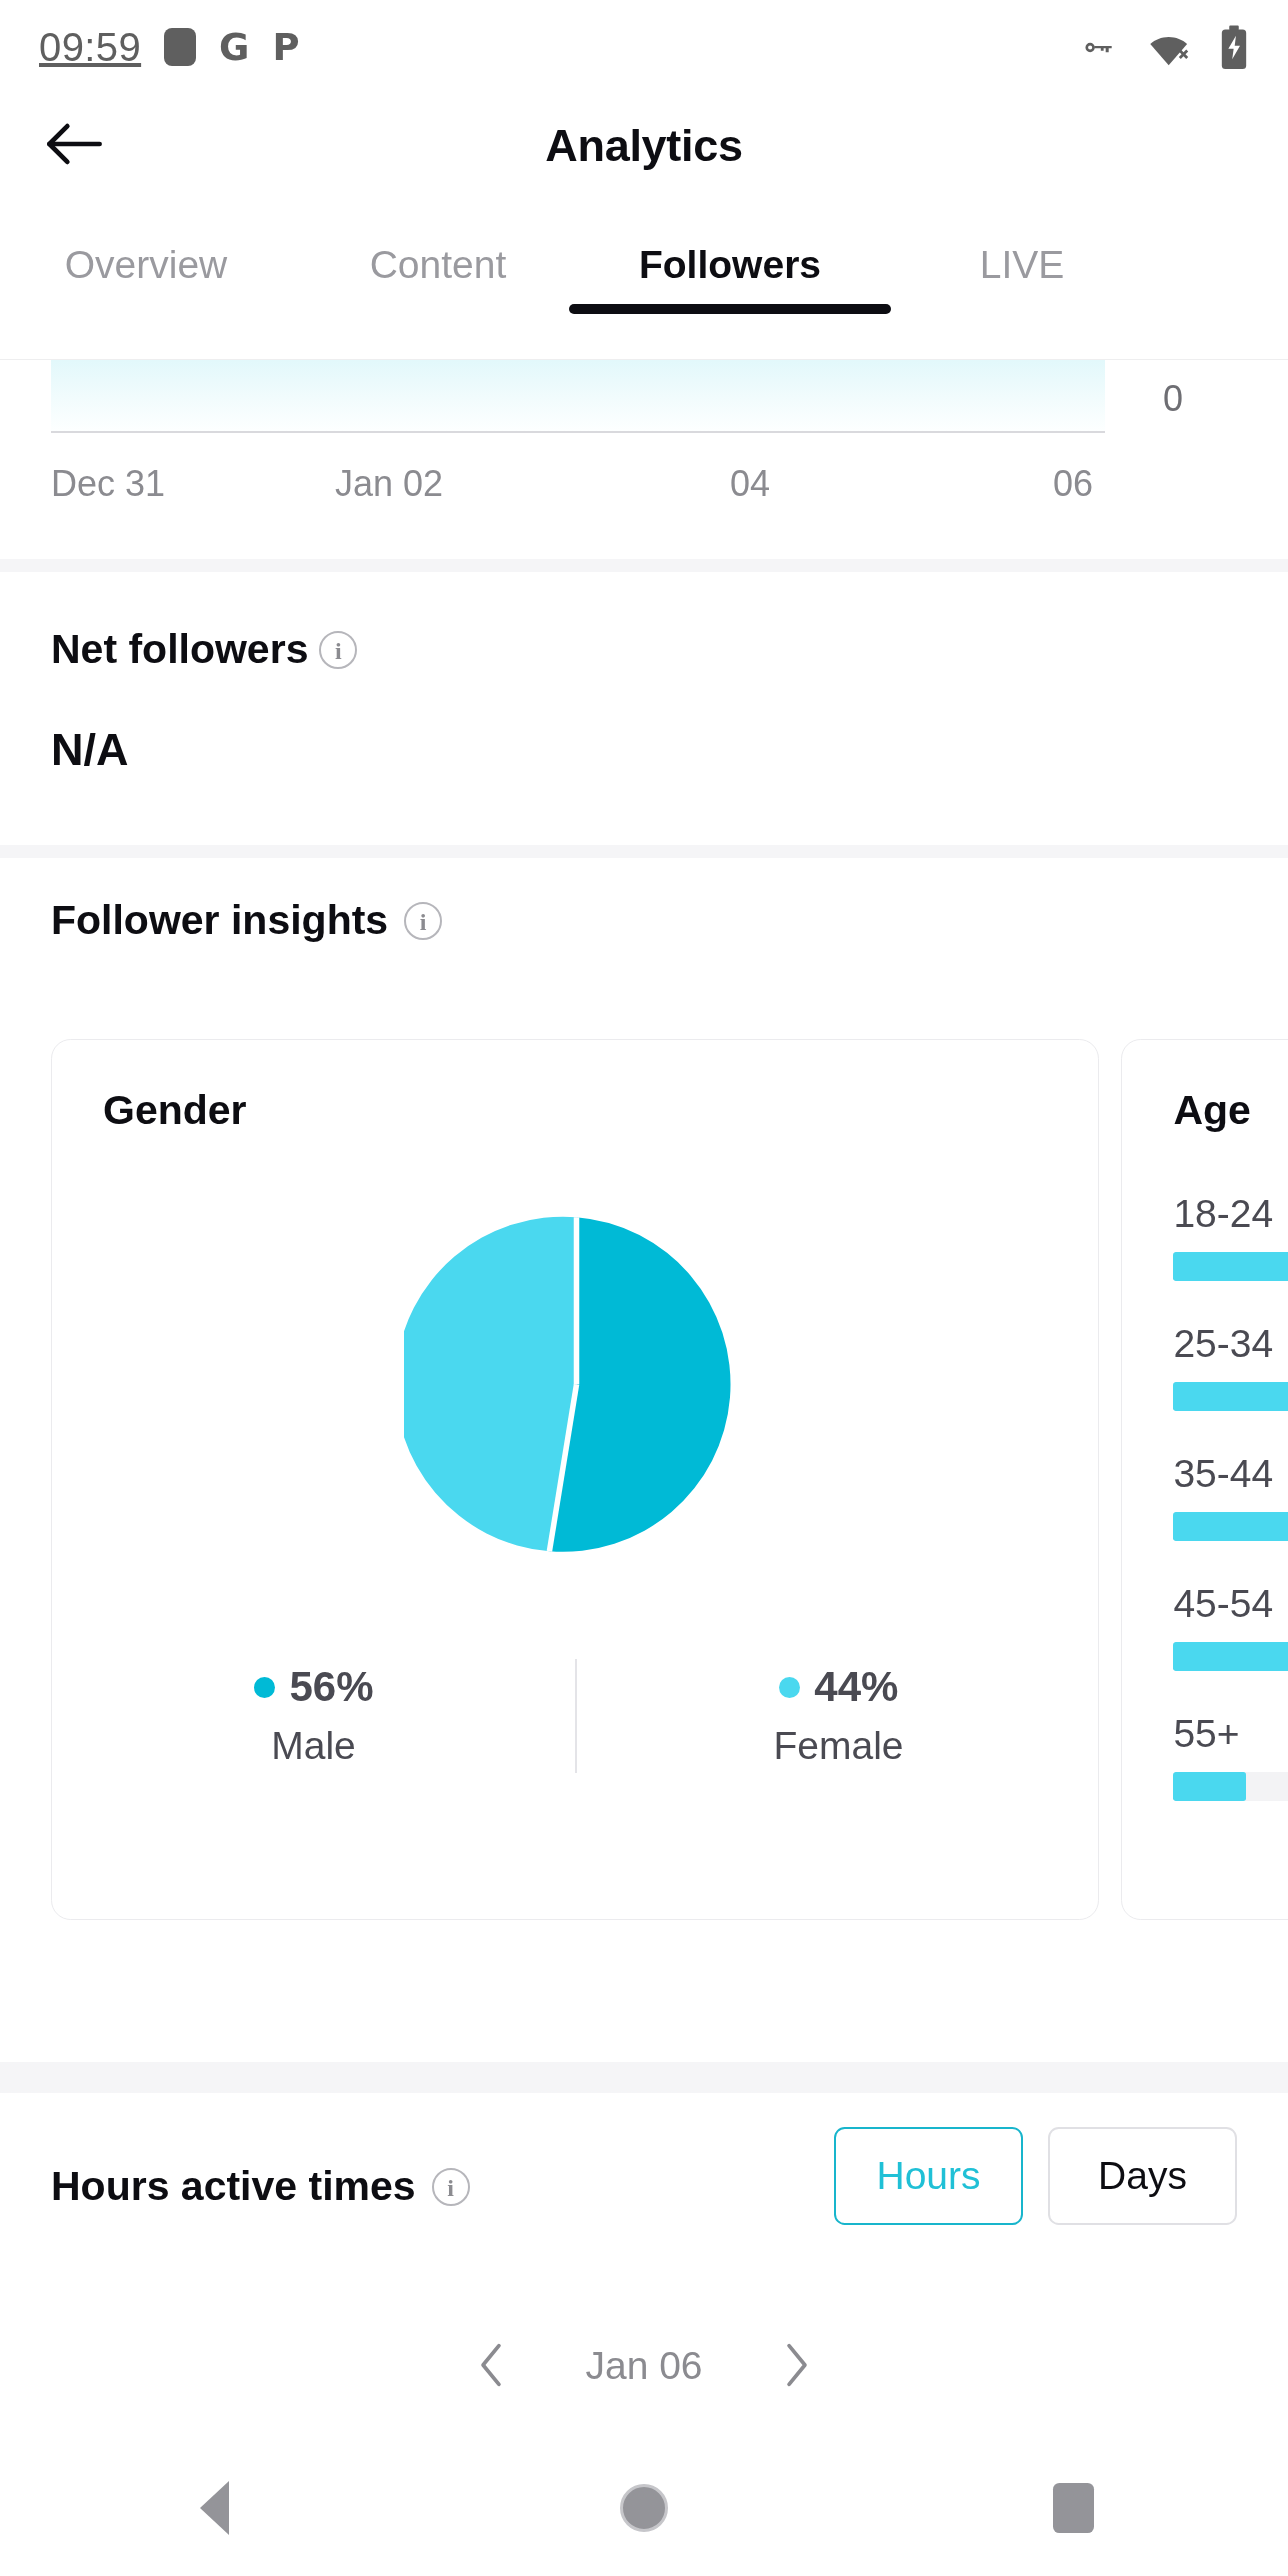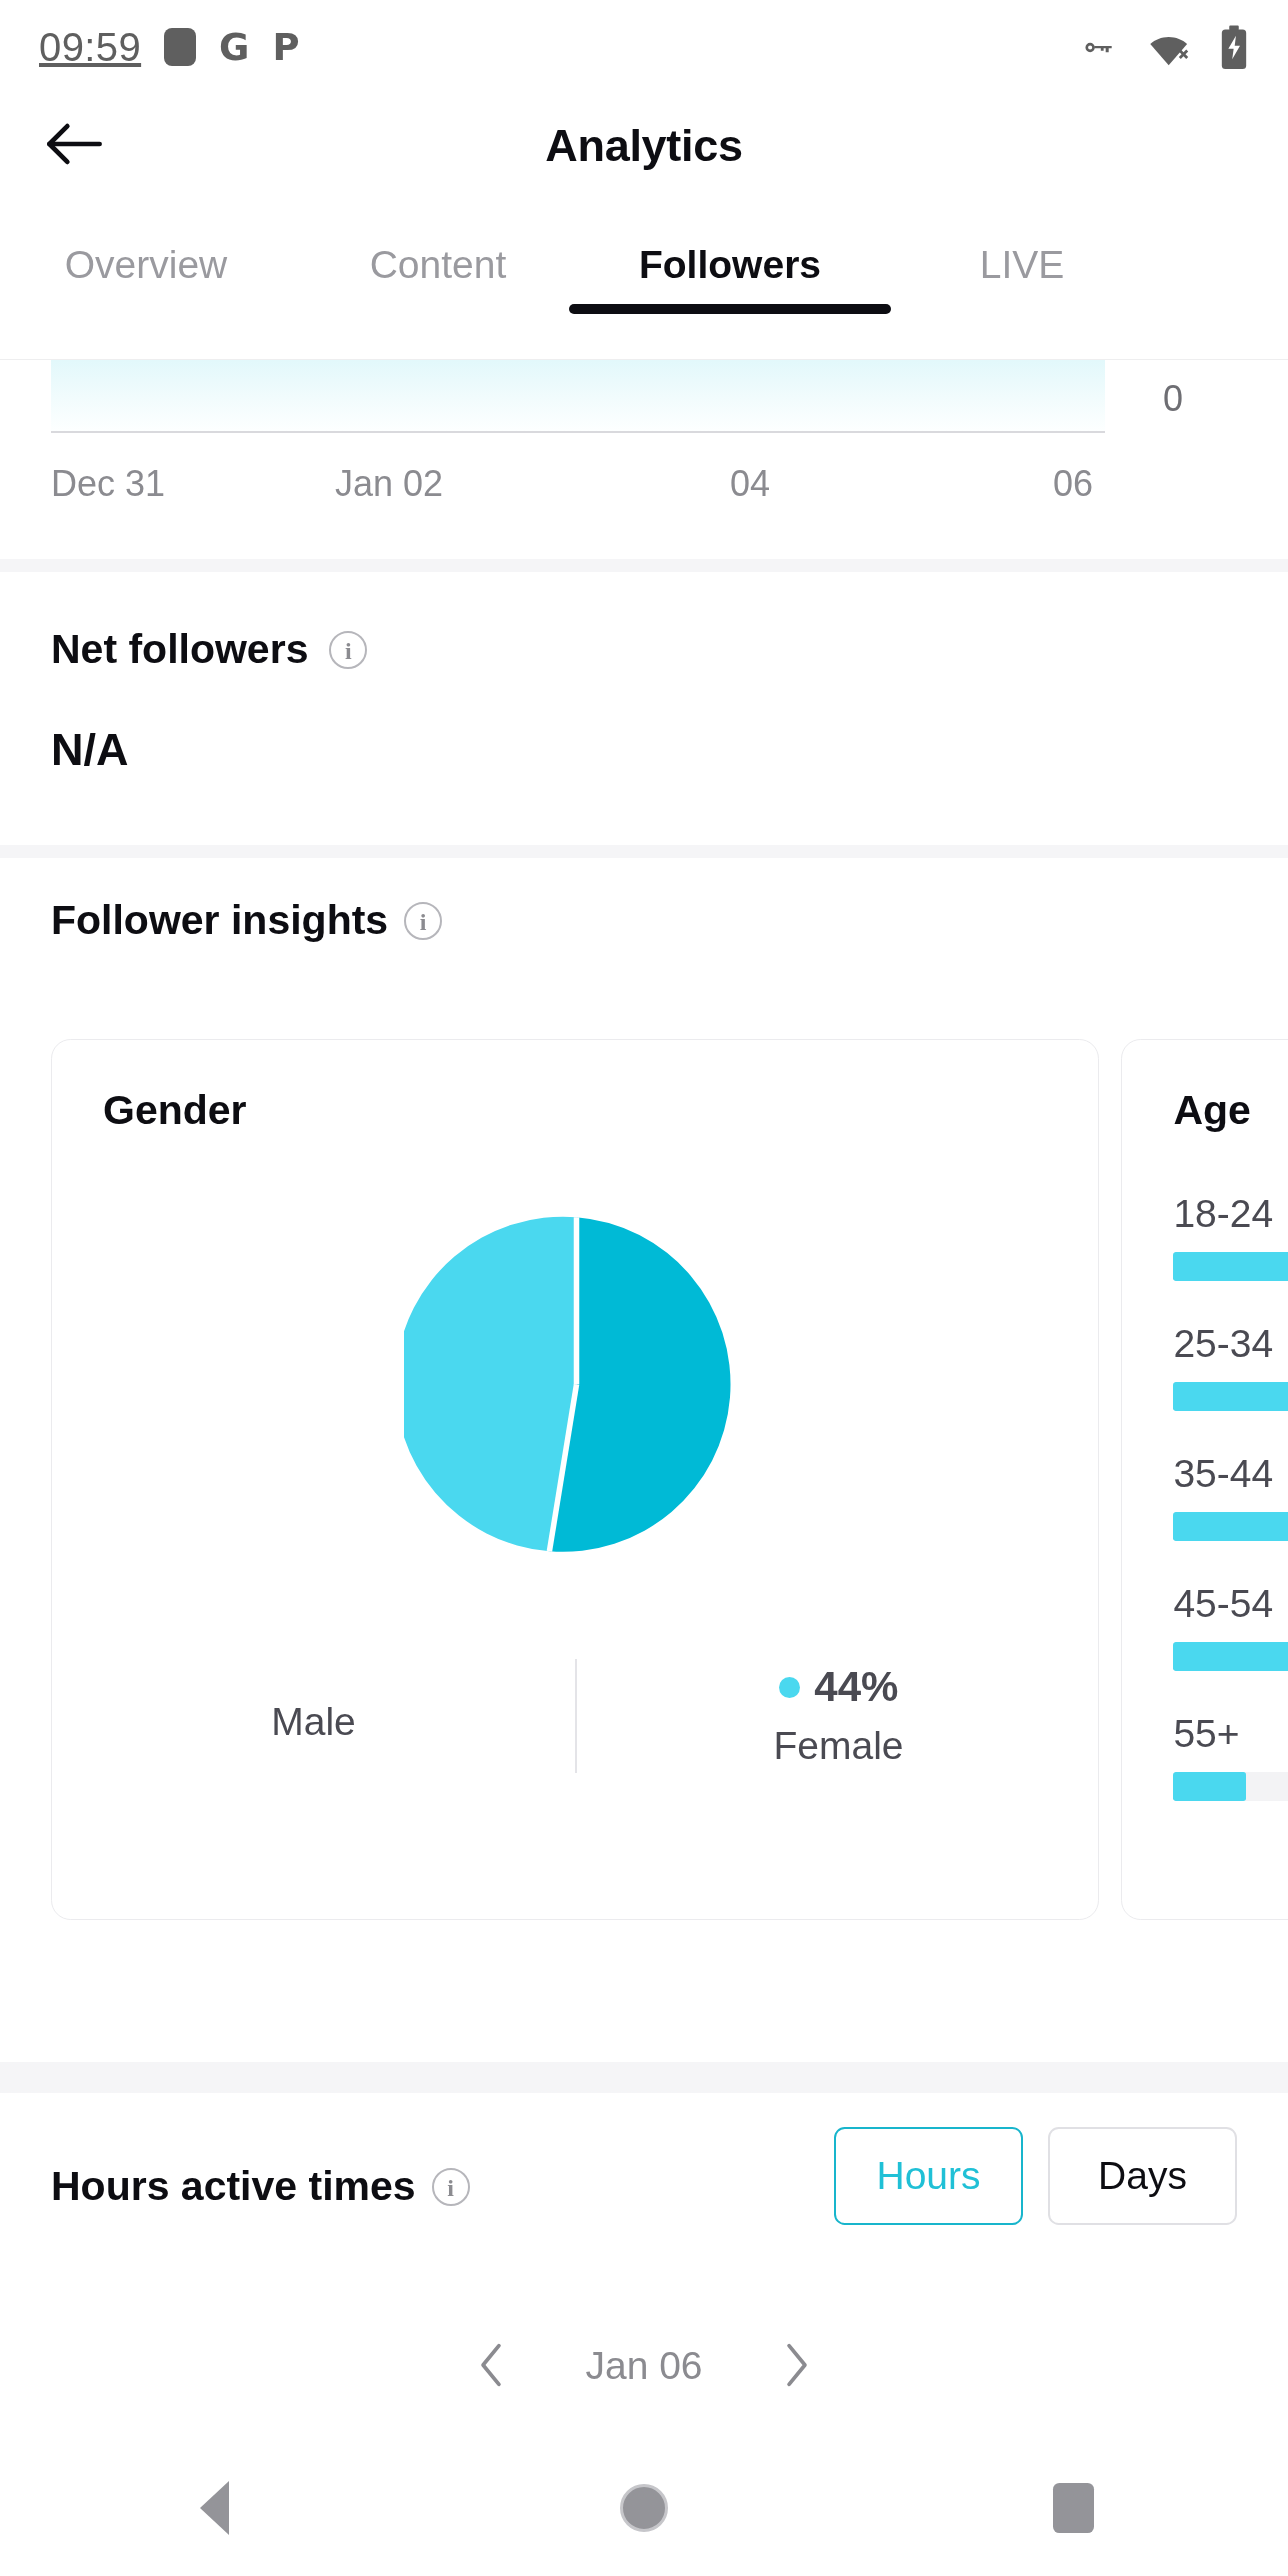--- a/index.html
+++ b/index.html
@@ -84,21 +84,21 @@
   .xt3{ left:1053px; }
 
   
   .gap{ position:absolute; left:0; width:1288px; background:#f5f5f7; }
 
   
   .net-section{
     position:absolute; top:572px; left:0; width:1288px; height:273px; background:#fff;
   }
   .net-head{
-    position:absolute; left:51px; top:54px; display:flex; align-items:center; gap:21px;
+    position:absolute; left:51px; top:54px; display:flex; align-items:center; gap:11px;
   }
   .net-title{ font-size:41px; font-weight:700; color:#0d0d12; }
   .net-value{
     position:absolute; left:51px; top:152px; font-size:45px; font-weight:700; color:#0d0d12;
   }
 
   
   .info-icon{
     width:38px; height:38px; border-radius:50%; border:2.7px solid #b6b6bb;
     display:inline-flex; align-items:center; justify-content:center;
@@ -311,20 +311,24 @@
 
           <path d="M100 100 L84.3 196.7 A97 97 0 0 1 100 3 Z" fill="#4ad8ef"></path>
 
           <path d="M100 100 L100 3" stroke="#ffffff" stroke-width="3.2" fill="none"></path>
           <path d="M100 100 L84.3 196.7" stroke="#ffffff" stroke-width="3.2" fill="none"></path>
         </svg>
       </div>
 
       <div class="legend">
         <div class="legend-item">
+          <div class="legend-pct">
+            <span class="legend-dot" style="background:#00bad6;"></span>
+            <span class="legend-pct-text">56%</span>
+          </div>
           <div class="legend-label">Male</div>
         </div>
         <div class="legend-div"></div>
         <div class="legend-item">
           <div class="legend-pct">
             <span class="legend-dot" style="background:#4ad8ef;"></span>
             <span class="legend-pct-text">44%</span>
           </div>
           <div class="legend-label">Female</div>
         </div>

